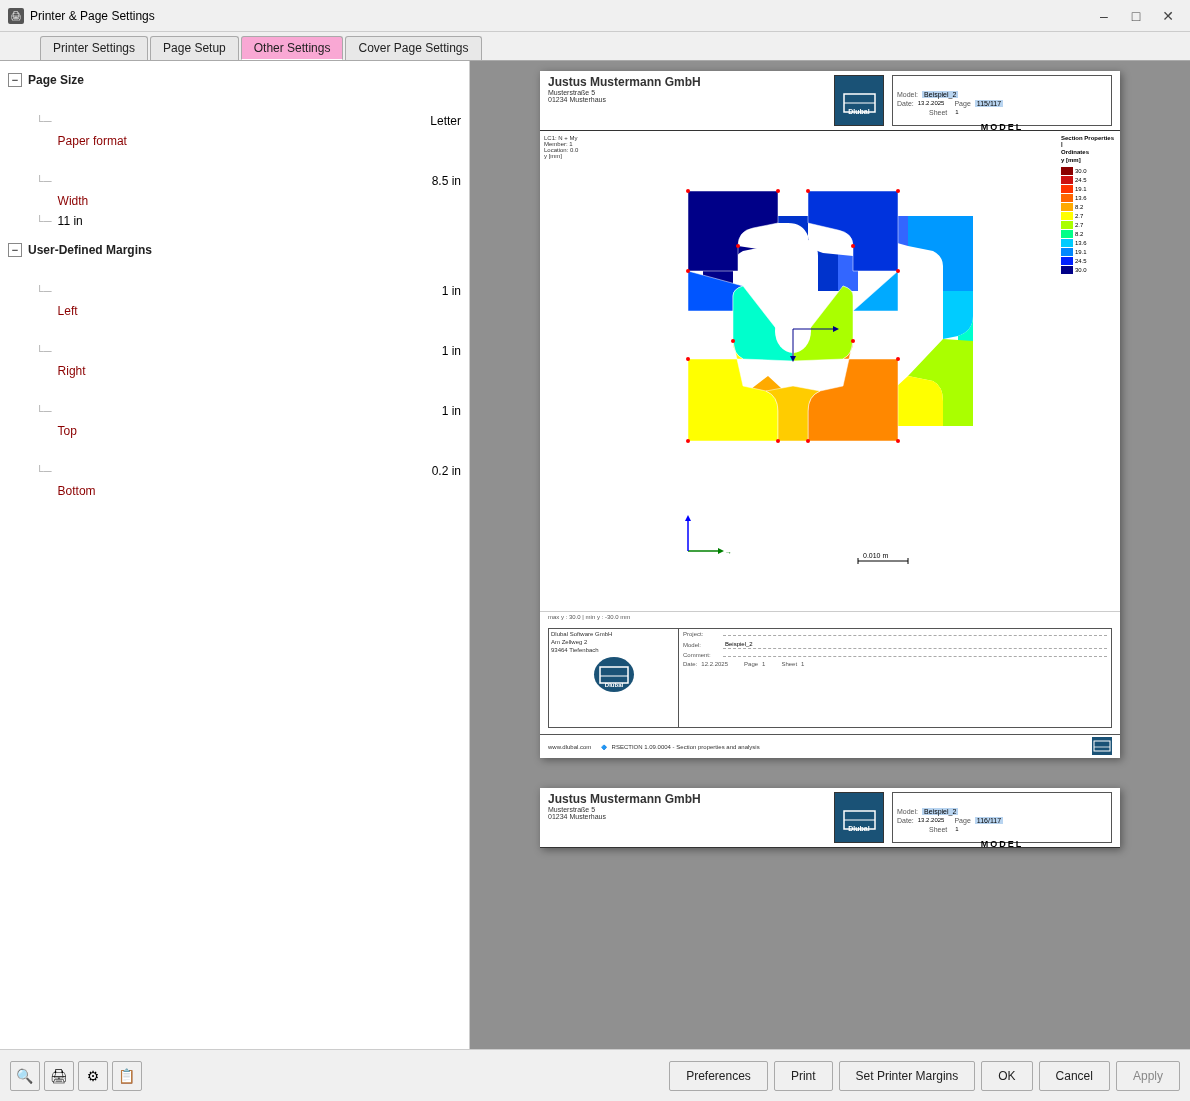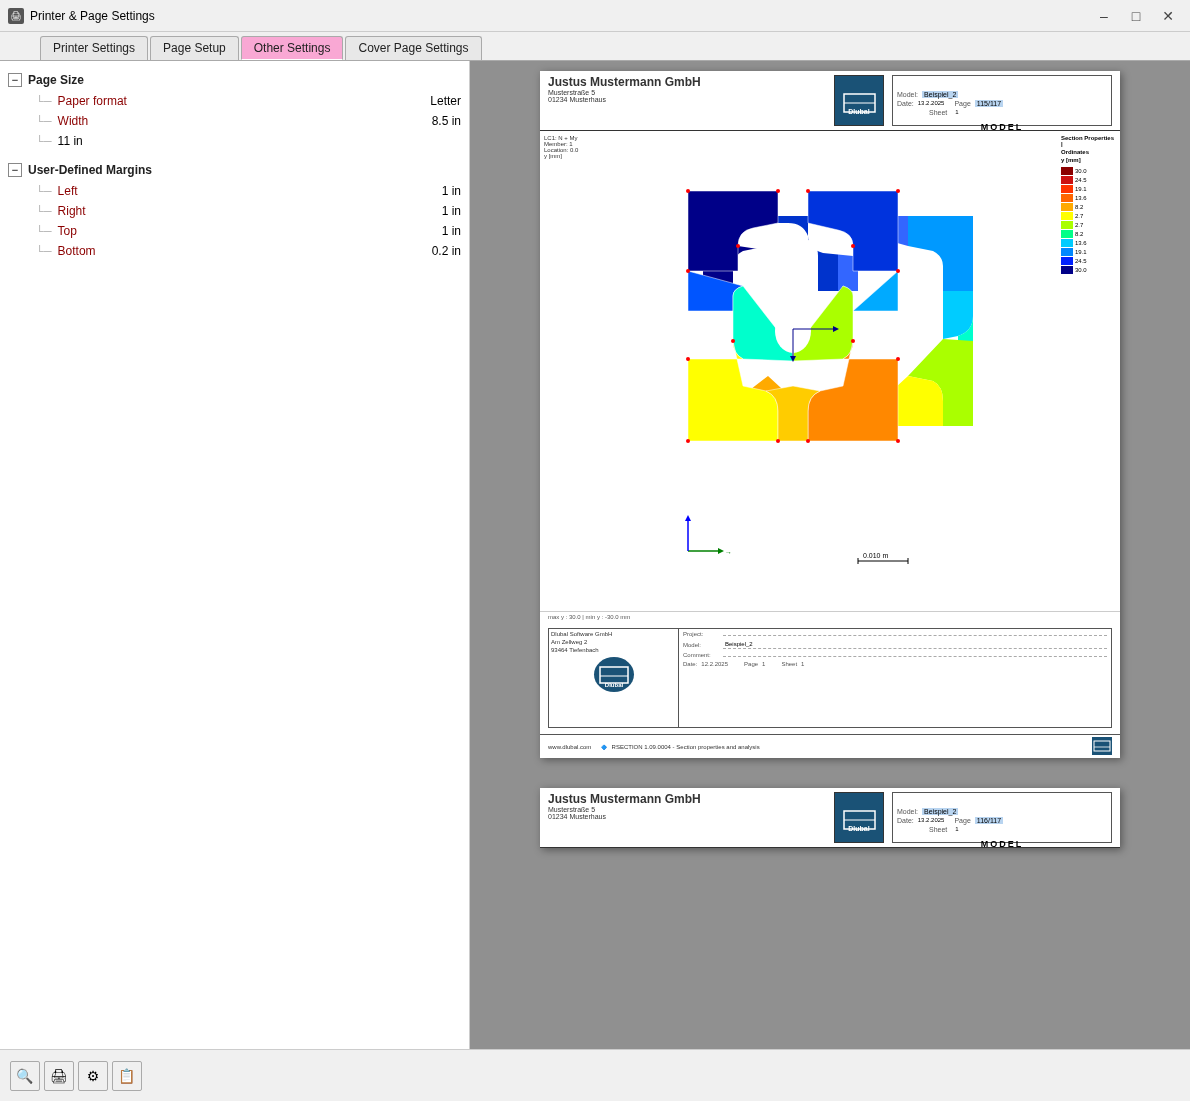--- a/index.html
+++ b/index.html
@@ -129,20 +129,21 @@
       color: #222;
     }
     .tree-item-line {
       color: #aaa;
       margin-right: 6px;
       font-size: 11px;
     }
     .tree-item-label {
       flex: 1;
       color: #8B0000;
+      margin-top: 40px;
     }
     .tree-item-value {
       color: #000;
     }
 
     
     .right-panel {
       flex: 1;
       background: #909090;
       overflow-y: scroll;
@@ -743,13 +744,21 @@
   </div>
 </div>
 
 <div class="bottom-toolbar">
   <div class="bottom-left-icons">
     <button class="icon-btn" title="Search">🔍</button>
     <button class="icon-btn" title="Print Preview">🖨</button>
     <button class="icon-btn" title="Settings">⚙</button>
     <button class="icon-btn" title="Export">📋</button>
   </div>
+  <div class="bottom-right-btns">
+    <button class="action-btn">Preferences</button>
+    <button class="action-btn">Print</button>
+    <button class="action-btn">Set Printer Margins</button>
+    <button class="action-btn ok-btn">OK</button>
+    <button class="action-btn">Cancel</button>
+    <button class="action-btn apply-btn">Apply</button>
+  </div>
 </div>
 
 </body></html>

